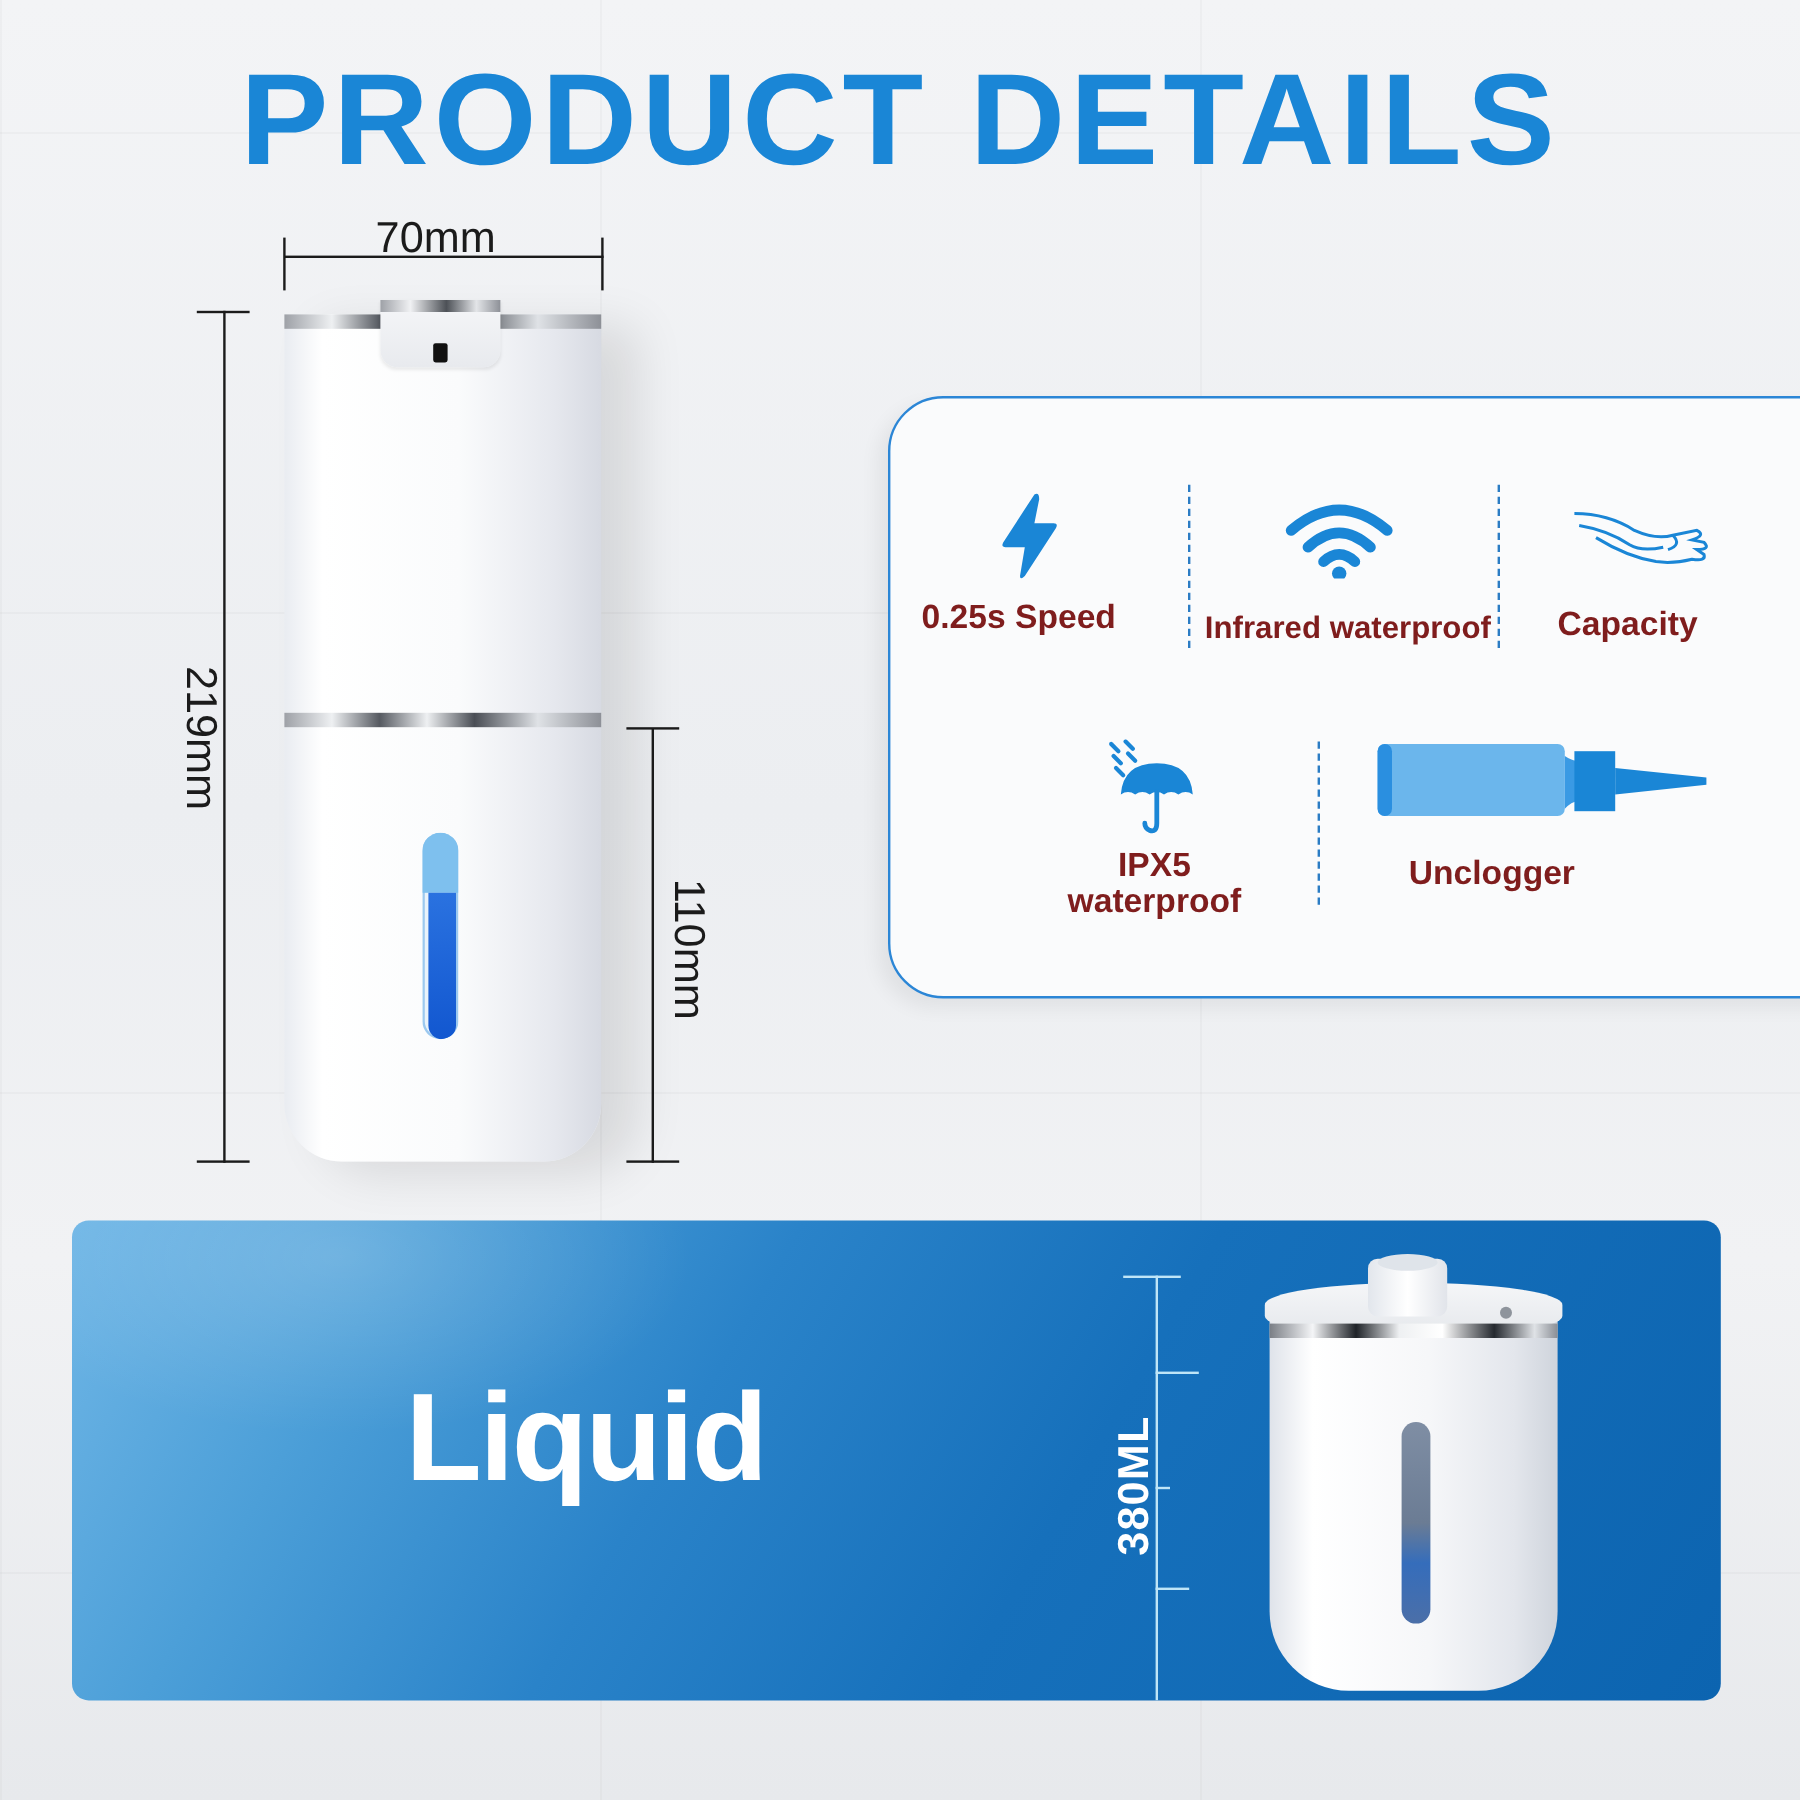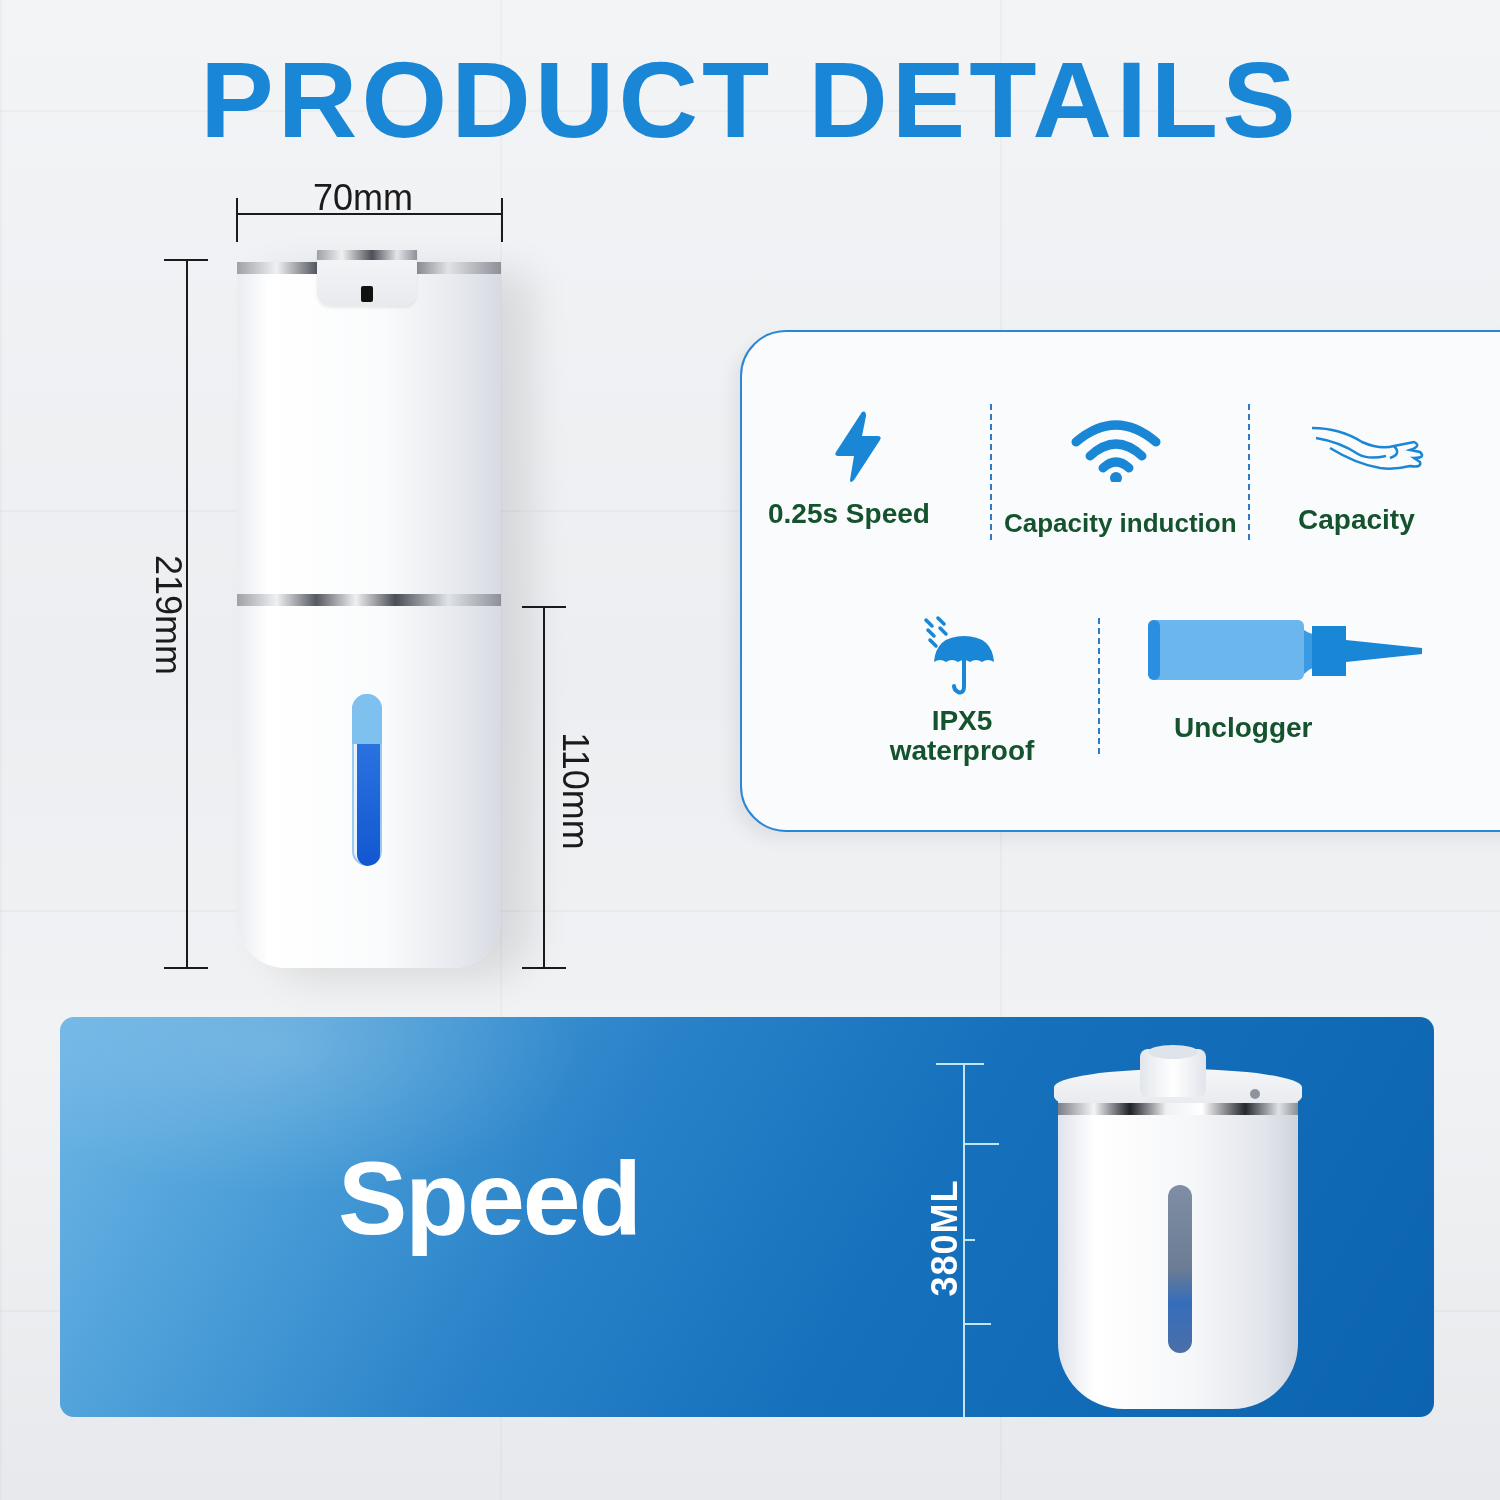--- a/index.html
+++ b/index.html
@@ -59,21 +59,21 @@
 
   
   .features-card {
     left:740px; top:330px; width:800px; height:498px;
     background:#fafbfc;
     border:2px solid #2b86d6;
     border-radius:46px 0 0 46px;
     box-shadow: -8px 8px 16px rgba(0,0,0,0.06);
   }
   .feature-label {
-    position:absolute; color:#14532d; font-weight:bold; font-size:28px;
+    position:absolute; color:#7f1d1d; font-weight:bold; font-size:28px;
     text-align:center; white-space:nowrap;
   }
   .feature-icon { position:absolute; }
   .vdash {
     position:absolute; width:0; border-left:2px dashed #2b7cc4;
   }
 
   
   .banner {
     left:60px; top:1017px; width:1374px; height:400px;
@@ -168,21 +168,21 @@
   <div class="feature-label" style="left:26px; top:166px;">0.25s Speed</div>
 
   <div class="vdash" style="left:248px; top:72px; height:136px;"></div>
 
   <svg class="feature-icon" style="left:328px; top:86px;" width="92" height="64" viewBox="0 0 92 64">
     <path d="M6 24 Q46 -10 86 24" stroke="#1a86d6" stroke-width="9" fill="none" stroke-linecap="round"></path>
     <path d="M20 38 Q46 14 72 38" stroke="#1a86d6" stroke-width="9" fill="none" stroke-linecap="round"></path>
     <path d="M33 50 Q46 38 59 50" stroke="#1a86d6" stroke-width="9" fill="none" stroke-linecap="round"></path>
     <circle cx="46" cy="60" r="6" fill="#1a86d6"></circle>
   </svg>
-  <div class="feature-label" style="left:262px; top:176px; font-size:26px;">Capacity induction</div>
+  <div class="feature-label" style="left:262px; top:176px; font-size:26px;">Infrared waterproof</div>
 
   <div class="vdash" style="left:506px; top:72px; height:136px;"></div>
 
   <svg class="feature-icon" style="left:568px; top:92px;" width="120" height="52" viewBox="0 0 120 52">
     <path d="M2 4 Q30 4 52 18 Q70 26 84 22 L104 18 Q112 22 100 26 L110 28 Q116 34 104 34 L110 38 Q112 44 100 42 Q84 46 70 44 Q46 40 20 24" stroke="#1a86d6" stroke-width="2.5" fill="none"></path>
     <path d="M6 14 Q30 18 48 30 Q58 36 76 32" stroke="#1a86d6" stroke-width="2.5" fill="none"></path>
     <path d="M84 22 Q92 30 80 34" stroke="#1a86d6" stroke-width="2.5" fill="none"></path>
   </svg>
   <div class="feature-label" style="left:556px; top:172px;">Capacity</div>
 
@@ -208,21 +208,21 @@
     <rect x="2" y="4" width="156" height="60" rx="6" fill="#6bb6ec"></rect>
     <rect x="2" y="4" width="12" height="60" rx="6" fill="#2a8fe0"></rect>
     <path d="M158 14 Q164 18 168 18 L168 52 Q164 52 158 58 Z" fill="#3a9ae4"></path>
     <rect x="166" y="10" width="34" height="50" fill="#1a86d6"></rect>
     <path d="M200 24 L276 32 L276 38 L200 46 Z" fill="#1a86d6"></path>
   </svg>
   <div class="feature-label" style="left:432px; top:380px;text-align:center;">Unclogger</div>
 </div>
 
 <div class="abs banner">
-  <div class="abs visual-text">Speed</div>
+  <div class="abs visual-text">Liquid</div>
 
   <div class="cap-scale-line" style="left:903px; top:46px; width:2px; height:354px;"></div>
   <div class="cap-scale-line" style="left:876px; top:46px; width:48px; height:2px;"></div>
   <div class="cap-scale-line" style="left:903px; top:126px; width:36px; height:2px;"></div>
   <div class="cap-scale-line" style="left:903px; top:222px; width:12px; height:2px;"></div>
   <div class="cap-scale-line" style="left:903px; top:306px; width:28px; height:2px;"></div>
   <div class="cap-label" style="left:826px; top:200px;">380ML</div>
 
   <div class="bottle">
     <div class="bottle-lid"></div>

